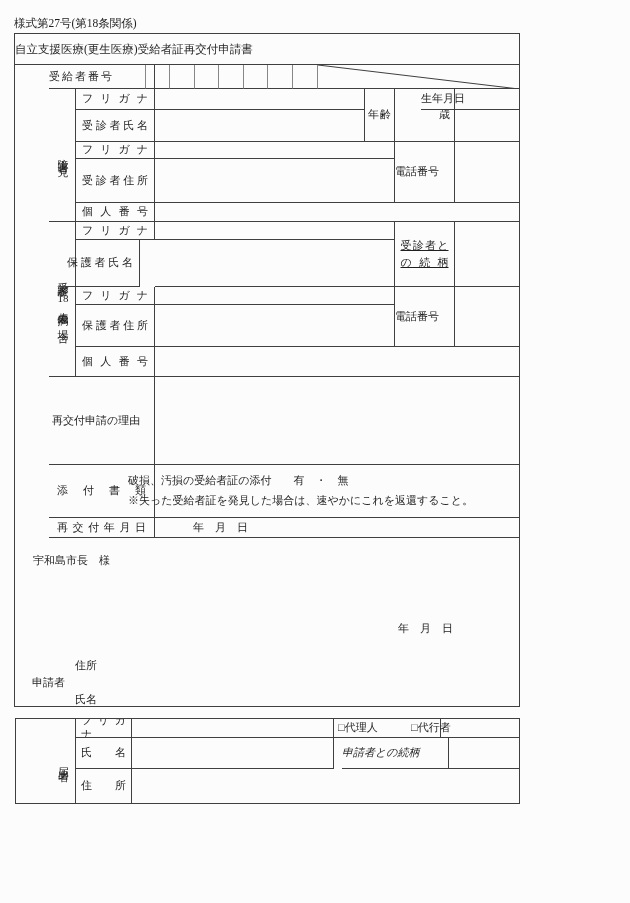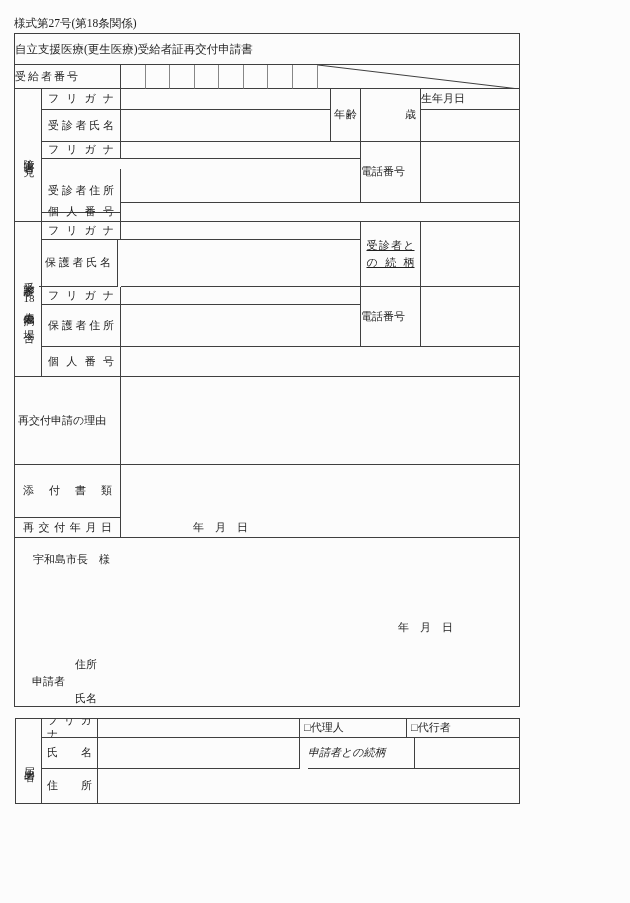--- a/index.html
+++ b/index.html
@@ -10,36 +10,36 @@
   html,body{margin:0;padding:0;}
   body{
     width:630px;height:903px;background:#fcfcfc;color:var(--ink);
     font-family:"Liberation Serif","DejaVu Serif",serif;
     font-size:11px;line-height:1.25;
   }
   .page{position:relative;width:630px;height:903px;overflow:hidden;}
   .formno{position:absolute;left:14px;top:16px;font-size:11.5px;}
   .tbl{position:absolute;border:1px solid var(--line);}
   .cell{position:absolute;box-sizing:border-box;display:flex;align-items:center;overflow:hidden;}
-  .br{border-right:1px solid var(--line);}
+  .br{border-right:1px solid var(--line);margin-left:34px;}
   .bb{border-bottom:1px solid var(--line);}
   .brlt{border-right:1px solid var(--line-lt);}
   .jtext{flex:1;text-align:justify;text-align-last:justify;padding:0 6px;}
   .ctext{flex:1;text-align:left;}
   .rtext{flex:1;text-align:right;padding-right:4px;}
   .vcell{justify-content:center;}
   .v{writing-mode:vertical-rl;letter-spacing:2px;}
   .tcy{text-combine-upright:all;letter-spacing:0;}
   .j2{text-align:justify;text-align-last:justify;line-height:17px;}
   .dspread{word-spacing:11px;}
   .dspread2{word-spacing:12px;}
   .title{font-size:11.5px;}
   .attline{padding-left:7px;}
   .closing{position:absolute;box-sizing:border-box;}
-  .closing .t{position:absolute;white-space:nowrap;font-family:Liberation Mono, monospace;}
+  .closing .t{position:absolute;white-space:nowrap;}
   svg{display:block;}
 </style>
 </head>
 <body>
 
 <div class="page">
 
   <div class="formno">様式第27号(第18条関係)</div>
 
   <div class="tbl" style="left:14px;top:33px;width:504px;height:672px;">
@@ -86,21 +86,21 @@
     </div>
     <div class="cell bb" style="left:406px;top:55px;width:98px;height:21px;">
       <div class="ctext">生年月日</div>
     </div>
     <div class="cell bb" style="left:406px;top:76px;width:98px;height:32px;"></div>
 
     <div class="cell br bb" style="left:27px;top:108px;width:79px;height:17px;">
       <div class="jtext">フリガナ</div>
     </div>
     <div class="cell br bb" style="left:106px;top:108px;width:240px;height:17px;"></div>
-    <div class="cell br bb" style="left:27px;top:135px;width:79px;height:44px;justify-content:flex-end;">
+    <div class="cell br bb" style="left:27px;top:125px;width:79px;height:44px;justify-content:flex-end;">
       <div class="jtext">受診者住所</div>
     </div>
     <div class="cell br bb" style="left:106px;top:125px;width:240px;height:44px;"></div>
     <div class="cell br bb" style="left:346px;top:108px;width:60px;height:61px;">
       <div class="ctext">電話番号</div>
     </div>
     <div class="cell bb" style="left:406px;top:108px;width:98px;height:61px;"></div>
 
     <div class="cell br bb" style="left:27px;top:169px;width:79px;height:19px;">
       <div class="jtext">個人番号</div>
@@ -108,21 +108,21 @@
     <div class="cell bb" style="left:106px;top:169px;width:398px;height:19px;"></div>
 
     <div class="cell br bb vcell" style="left:0;top:188px;width:27px;height:155px;">
       <span class="v" style="letter-spacing:1.5px;"><span>受診者が</span><span class="tcy">18</span><span>歳未満の場合</span></span>
     </div>
 
     <div class="cell br bb" style="left:27px;top:188px;width:79px;height:18px;">
       <div class="jtext">フリガナ</div>
     </div>
     <div class="cell br bb" style="left:106px;top:188px;width:240px;height:18px;"></div>
-    <div class="cell br bb" style="left:24px;top:206px;width:79px;height:47px;">
+    <div class="cell br bb" style="left:12px;top:206px;width:79px;height:47px;">
       <div class="jtext">保護者氏名</div>
     </div>
     <div class="cell br bb" style="left:106px;top:206px;width:240px;height:47px;"></div>
     <div class="cell br bb vcell" style="left:346px;top:188px;width:60px;height:65px;text-decoration:underline;">
       <div style="width:48px;">
         <div class="j2">受診者と</div>
         <div class="j2">の続柄</div>
       </div>
     </div>
     <div class="cell bb" style="left:406px;top:188px;width:98px;height:65px;"></div>
@@ -146,20 +146,24 @@
     <div class="cell bb" style="left:106px;top:313px;width:398px;height:30px;"></div>
 
     <div class="cell br bb" style="left:0;top:343px;width:106px;height:88px;">
       <div style="padding-left:3px;">再交付申請の理由</div>
     </div>
     <div class="cell bb" style="left:106px;top:343px;width:398px;height:88px;"></div>
 
     <div class="cell br bb" style="left:0;top:431px;width:106px;height:53px;">
       <div class="jtext" style="padding:0 8px;">添付書類</div>
     </div>
+    <div class="cell bb" style="left:106px;top:431px;width:398px;height:53px;flex-direction:column;align-items:stretch;justify-content:center;gap:6px;">
+      <div class="attline">破損、汚損の受給者証の添付　　有　・　無</div>
+      <div class="attline">※失った受給者証を発見した場合は、速やかにこれを返還すること。</div>
+    </div>
 
     <div class="cell br bb" style="left:0;top:484px;width:106px;height:20px;">
       <div class="jtext" style="padding:0 8px;">再交付年月日</div>
     </div>
     <div class="cell bb" style="left:106px;top:484px;width:398px;height:20px;">
       <div class="dspread" style="padding-left:72px;">年　月　日</div>
     </div>
 
     <div class="closing" style="left:0;top:504px;width:504px;height:168px;">
       <div class="t" style="left:18px;top:16px;">宇和島市長　様</div>

